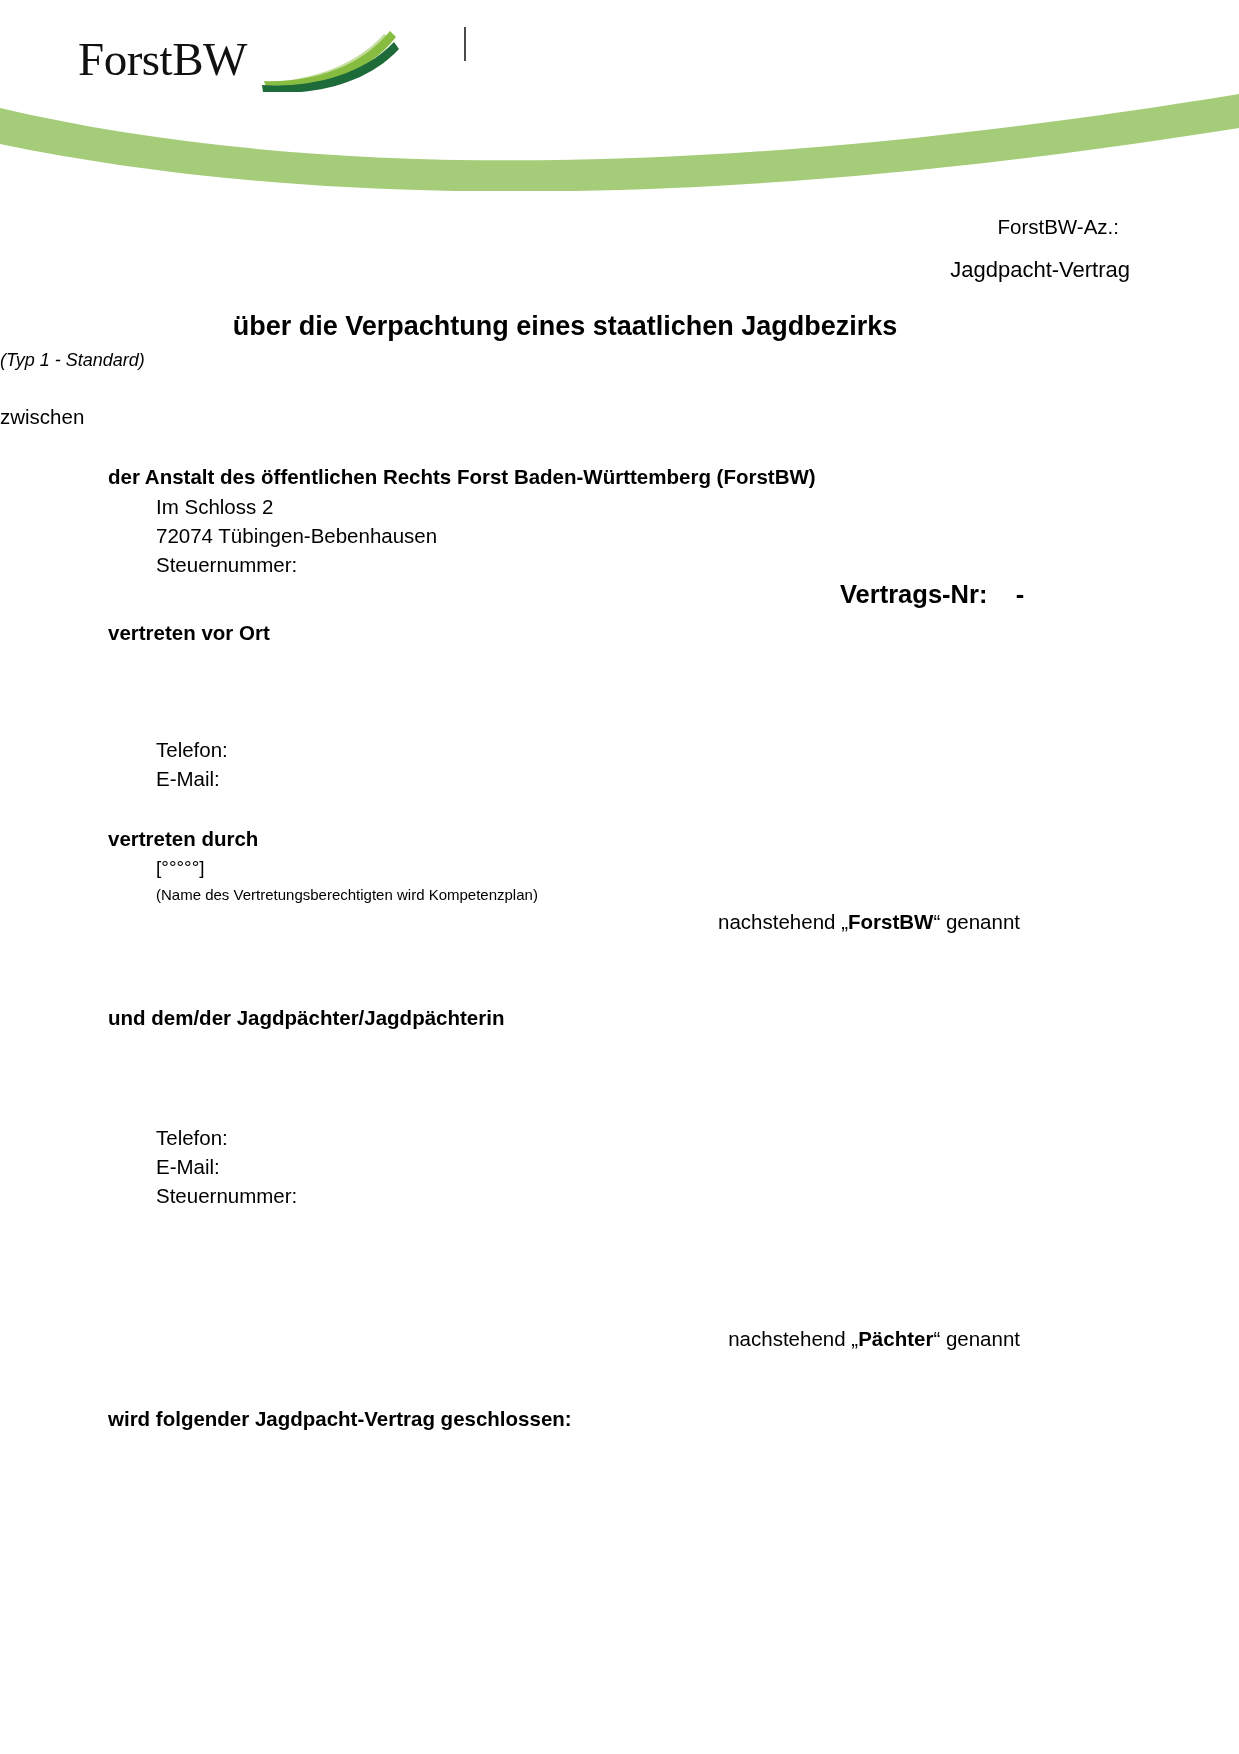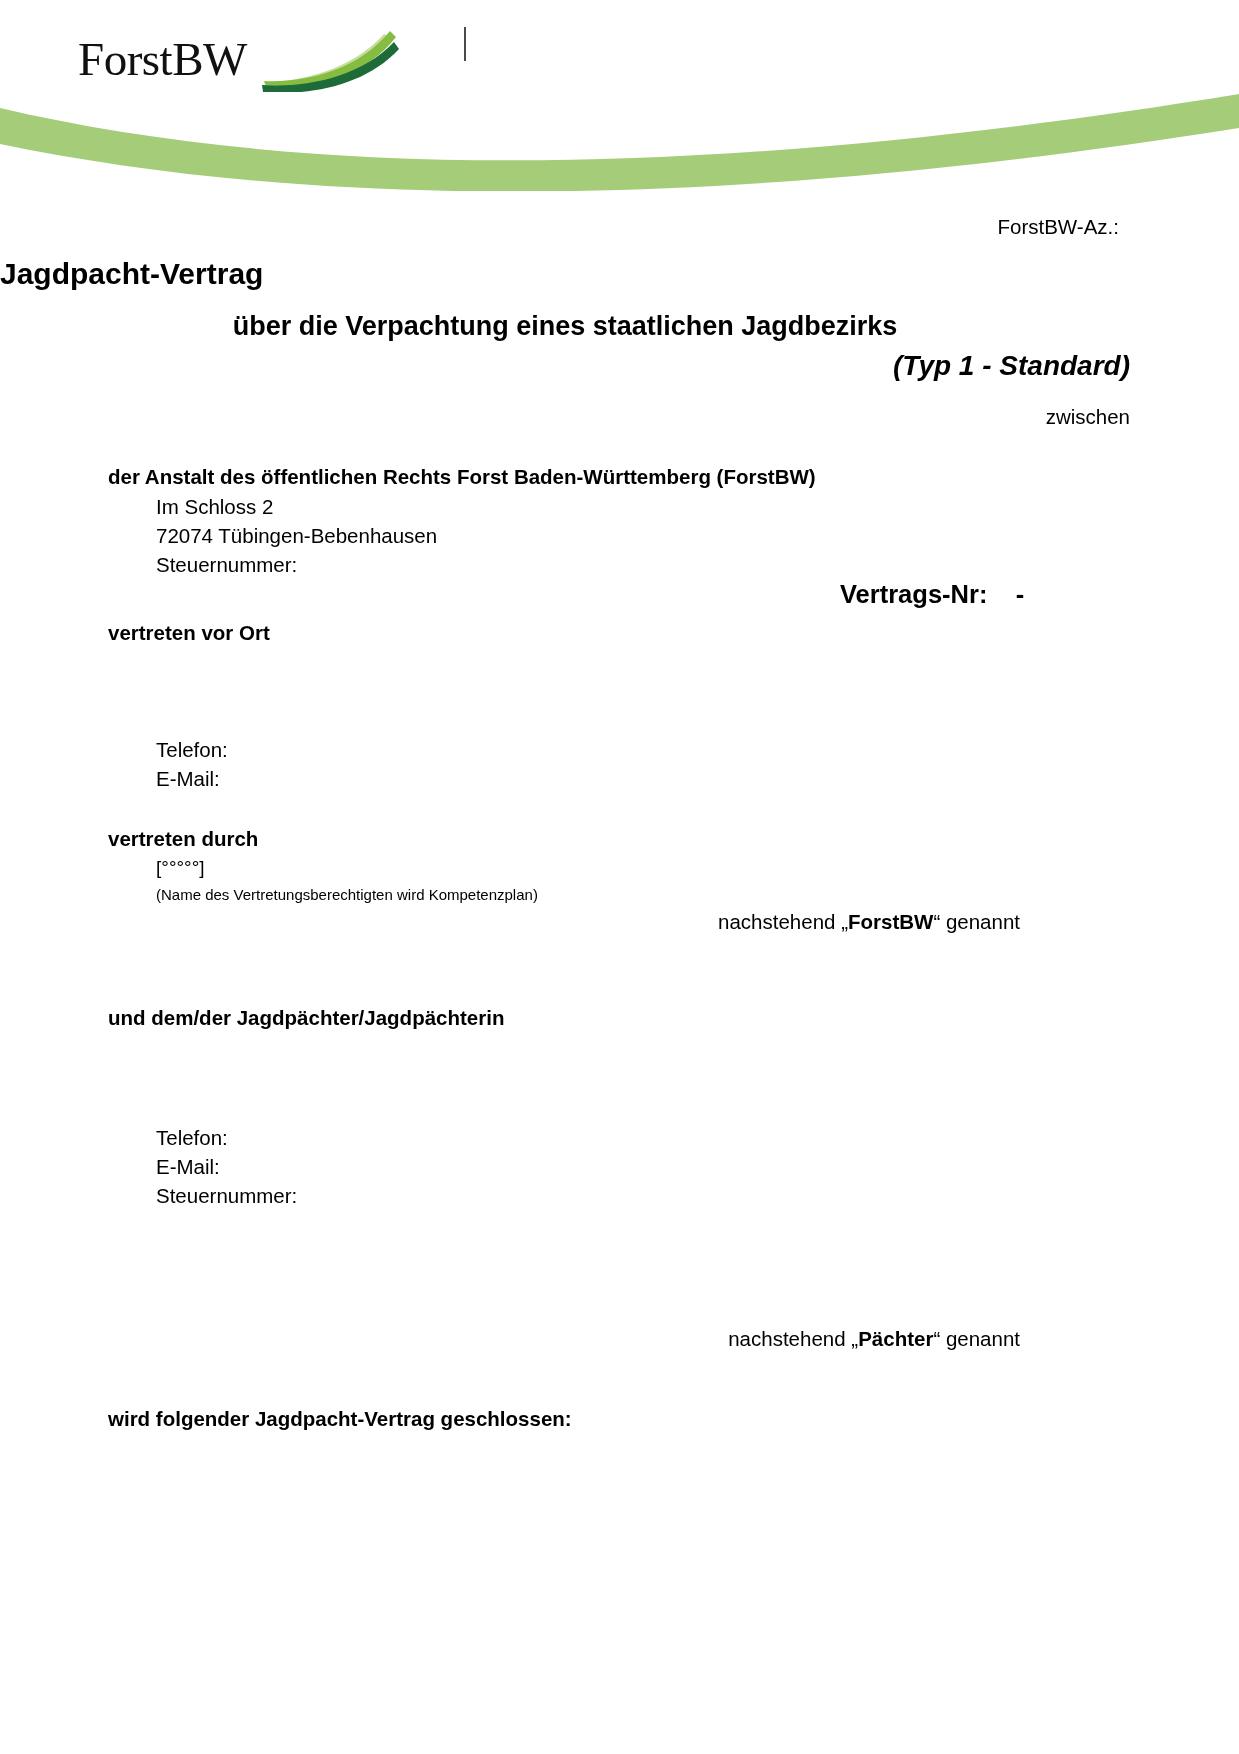--- a/index.html
+++ b/index.html
@@ -78,49 +78,48 @@
     right: 120px;
     top: 20px;
     font-size: 20.5px;
     white-space: nowrap;
   }
   .title {
     position: absolute;
     left: 0;
     top: 62px;
     width: 1130px;
-    text-align: left;
-    font-size: 30px;
-    font-weight: bold;
+    text-align: right;
+    font-size: 22px;
+    font-weight: normal;
   }
   .subtitle {
     position: absolute;
     left: 0;
     top: 116px;
     width: 1130px;
     text-align: center;
     font-size: 27px;
     font-weight: bold;
   }
   .typeline {
     position: absolute;
     left: 0;
     top: 155px;
     width: 1130px;
-    text-align: right;
-    font-size: 28px;
+    text-align: left;
+    font-size: 18px;
     font-style: italic;
-    font-weight: bold;
   }
   .between {
     position: absolute;
     left: 0;
     top: 210px;
     width: 1130px;
-    text-align: right;
+    text-align: left;
     font-size: 20.5px;
   }
 
   .blk { position: absolute; font-size: 20.5px; line-height: 29px; }
   .bold { font-weight: bold; }
   .indent { padding-left: 48px; }
 
   .party-head   { left: 108px; top: 267px; }
   .party-addr   { left: 108px; top: 297px; }
 

